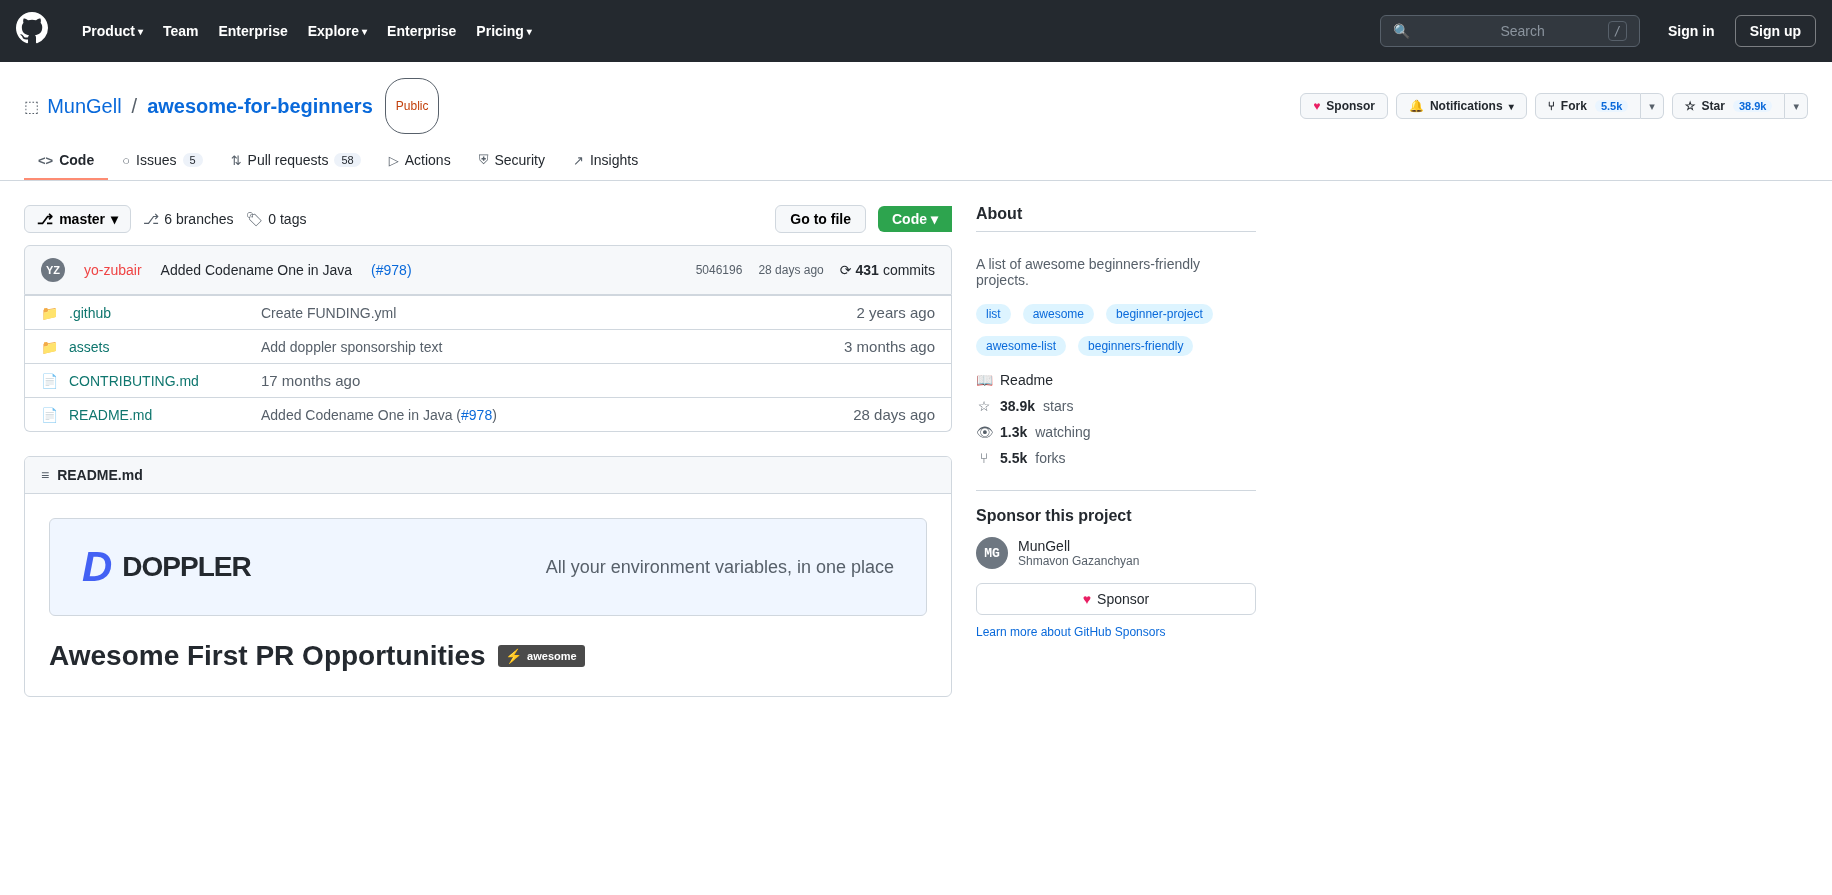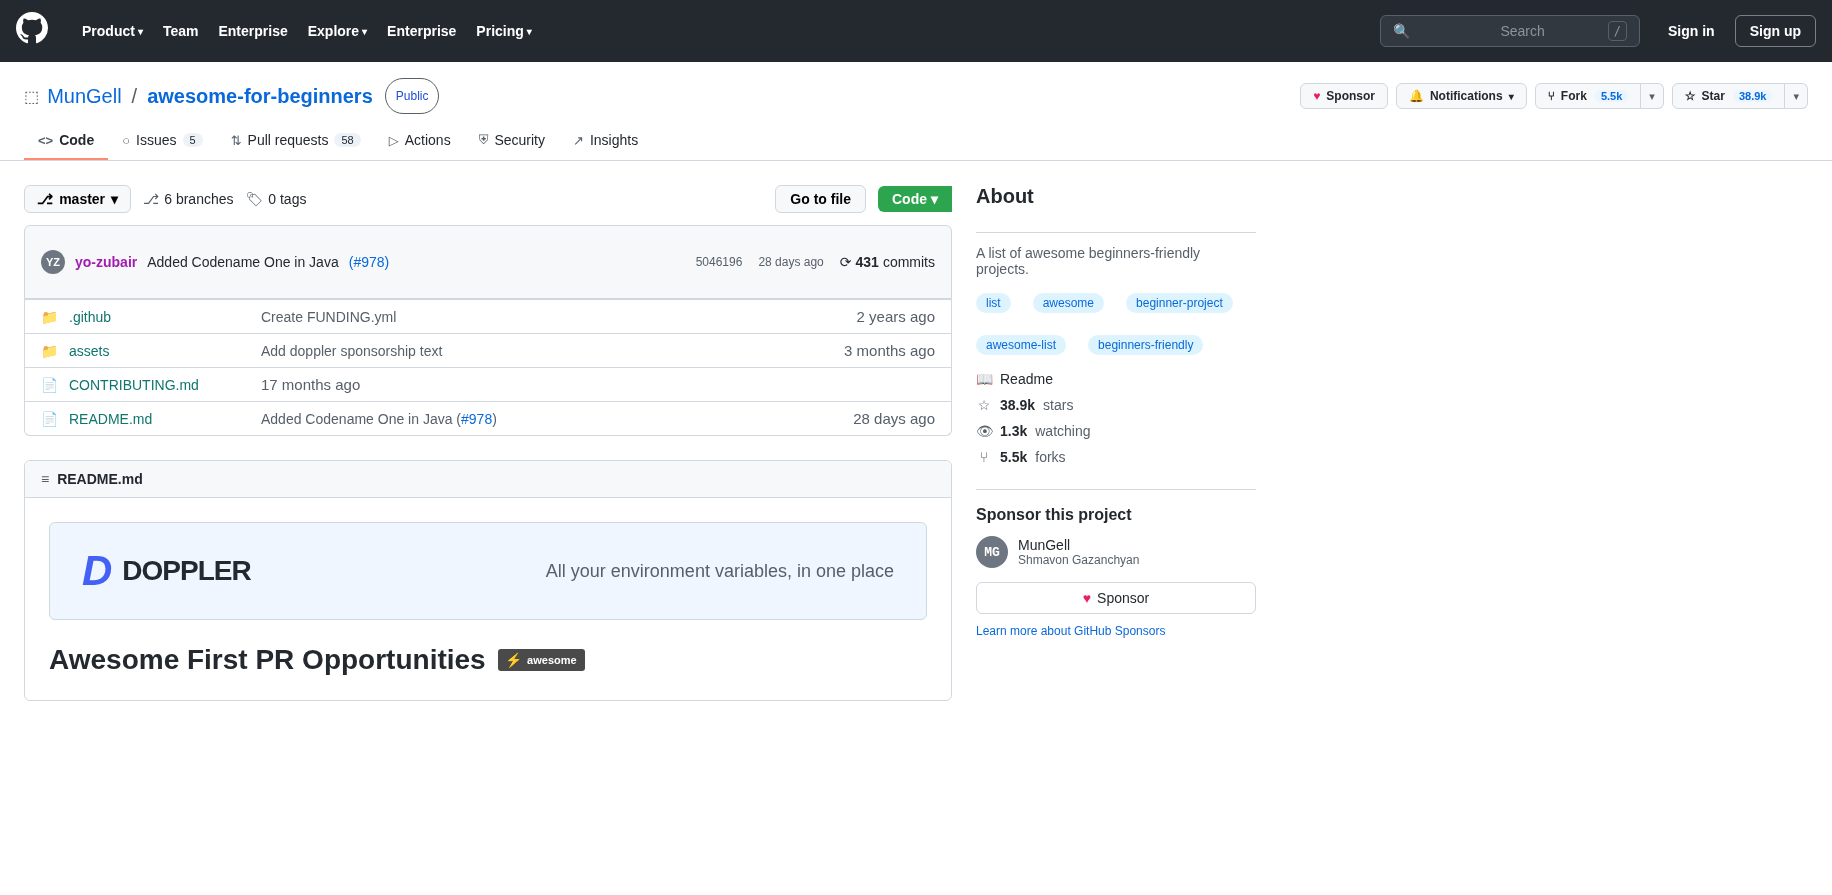--- a/index.html
+++ b/index.html
@@ -19,21 +19,21 @@
     .btn-signin { color: #fff; background: none; border: none; padding: 8px 12px; font-size: 14px; font-weight: 600; cursor: pointer; }
     .btn-signup { color: #fff; background: none; border: 1px solid rgba(255,255,255,0.4); border-radius: 6px; padding: 7px 14px; font-size: 14px; font-weight: 600; cursor: pointer; }
 
     
     .repo-header { border-bottom: 1px solid #d0d7de; padding: 16px 24px 0; }
     .repo-title-row { display: flex; align-items: center; gap: 8px; margin-bottom: 8px; }
     .repo-icon { color: #57606a; font-size: 16px; }
     .repo-owner { color: #0969da; font-size: 20px; font-weight: 400; text-decoration: none; cursor: pointer; }
     .repo-slash { color: #57606a; font-size: 20px; margin: 0 2px; }
     .repo-name { color: #0969da; font-size: 20px; font-weight: 600; text-decoration: none; cursor: pointer; }
-    .badge-public { background: none; border: 1px solid #57606a; border-radius: 20px; padding: 10px 10px; font-size: 12px; color: #1d4ed8; font-weight: 500; margin-left: 4px; }
+    .badge-public { background: none; border: 1px solid #57606a; border-radius: 20px; padding: 20px 10px; font-size: 12px; color: #c2410c; font-weight: 500; margin-left: 4px; }
     .repo-actions { margin-left: auto; display: flex; align-items: center; gap: 8px; }
     .repo-action-btn { display: flex; align-items: center; gap: 6px; border: 1px solid #d0d7de; background: #f6f8fa; border-radius: 6px; padding: 5px 12px; font-size: 12px; font-weight: 600; color: #24292f; cursor: pointer; }
     .repo-action-count { background: #eaf5ff; color: #0969da; border-radius: 20px; padding: 0 6px; font-size: 11px; margin-left: 2px; }
     .dropdown-btn { border: 1px solid #d0d7de; background: #f6f8fa; border-radius: 0 6px 6px 0; border-left: none; padding: 5px 8px; cursor: pointer; font-size: 11px; color: #57606a; }
 
     
     .repo-tabs { display: flex; align-items: center; gap: 0; margin-top: 8px; }
     .tab-item { display: flex; align-items: center; gap: 6px; padding: 10px 14px; font-size: 14px; font-weight: 400; color: #24292f; cursor: pointer; border-bottom: 2px solid transparent; text-decoration: none; }
     .tab-item.active { border-bottom: 2px solid #fd8c73; font-weight: 600; }
     .tab-icon { font-size: 13px; color: #57606a; }
@@ -47,23 +47,23 @@
     .branch-bar { display: flex; align-items: center; gap: 12px; margin-bottom: 12px; }
     .branch-btn { display: flex; align-items: center; gap: 6px; border: 1px solid #d0d7de; background: #f6f8fa; border-radius: 6px; padding: 5px 12px; font-size: 14px; font-weight: 600; cursor: pointer; }
     .branch-stat { display: flex; align-items: center; gap: 5px; font-size: 14px; color: #24292f; cursor: pointer; }
     .branch-stat-icon { color: #57606a; }
     .spacer { flex: 1; }
     .go-to-file-btn { border: 1px solid #d0d7de; background: #f6f8fa; border-radius: 6px; padding: 5px 14px; font-size: 14px; font-weight: 600; cursor: pointer; }
     .code-btn { background: #2da44e; color: #fff; border: none; border-radius: 6px 0 0 6px; padding: 5px 14px; font-size: 14px; font-weight: 600; cursor: pointer; display: flex; align-items: center; gap: 4px; }
     .code-btn-wrap { display: flex; }
 
     
-    .commit-bar { border: 1px solid #d0d7de; border-radius: 6px 6px 0 0; background: #f6f8fa; padding: 24px 16px; display: flex; align-items: center; gap: 10px; }
+    .commit-bar { border: 1px solid #d0d7de; border-radius: 6px 6px 0 0; background: #f6f8fa; padding: 12px 16px; display: flex; align-items: center; gap: 19px; }
     .commit-avatar { width: 24px; height: 24px; border-radius: 50%; background: #6e7781; overflow: hidden; display: flex; align-items: center; justify-content: center; color: #fff; font-size: 11px; font-weight: 600; }
-    .commit-author { font-weight: 700; color: #a21caf; cursor: pointer; }
+    .commit-author { font-weight: 400; color: #ef4444; cursor: pointer; }
     .commit-msg { color: #24292f; }
     .commit-link { color: #0969da; cursor: pointer; }
     .commit-meta { margin-left: auto; display: flex; align-items: center; gap: 16px; color: #57606a; font-size: 12px; }
     .commit-count { display: flex; align-items: center; gap: 4px; color: #24292f; font-size: 14px; cursor: pointer; }
     .commit-count strong { font-weight: 600; }
 
     
     .file-table { border: 1px solid #d0d7de; border-top: none; border-radius: 0 0 6px 6px; overflow: hidden; }
     .file-row { display: flex; align-items: center; padding: 8px 16px; border-top: 1px solid #d0d7de; gap: 12px; }
     .file-icon { color: #57606a; font-size: 14px; width: 16px; text-align: center; }
@@ -84,23 +84,23 @@
     .doppler-text { font-size: 28px; font-weight: 900; color: #24292f; letter-spacing: -1px; }
     .sponsor-tagline { font-size: 18px; color: #57606a; }
     .readme-heading { font-size: 28px; font-weight: 800; color: #24292f; margin-top: 8px; display: flex; align-items: center; gap: 12px; }
     .awesome-badge { display: flex; align-items: center; gap: 4px; }
     .awesome-badge-img { background: #4a4a4a; color: #fff; font-size: 11px; padding: 3px 8px; border-radius: 3px; font-weight: 600; display: flex; align-items: center; gap: 4px; }
     .awesome-badge-img .aw-icon { font-size: 14px; }
 
     
     .sidebar { width: 280px; flex-shrink: 0; }
     .sidebar-section { margin-bottom: 24px; }
-    .sidebar-title { font-size: 20px; font-weight: 600; color: #24292f; margin-bottom: 12px; padding-bottom: 24px; border-bottom: 1px solid #d0d7de; }
+    .sidebar-title { font-size: 16px; font-weight: 600; color: #24292f; margin-bottom: 24px; padding-bottom: 8px; border-bottom: 1px solid #d0d7de; }
     .sidebar-desc { font-size: 14px; color: #57606a; margin-bottom: 16px; }
-    .topic-tags { display: flex; flex-wrap: wrap; gap: 22px; margin-bottom: 16px; }
+    .topic-tags { display: flex; flex-wrap: wrap; gap: 12px; margin-bottom: 16px; }
     .topic-tag { background: #ddf4ff; color: #0969da; border-radius: 20px; padding: 3px 10px; font-size: 12px; font-weight: 500; cursor: pointer; }
     .sidebar-stat { display: flex; align-items: center; gap: 8px; color: #24292f; font-size: 14px; margin-bottom: 10px; }
     .sidebar-stat-icon { color: #57606a; font-size: 14px; width: 16px; text-align: center; }
     .sidebar-stat strong { font-weight: 600; }
     .sidebar-stat-label { color: #57606a; }
     .sidebar-divider { border: none; border-top: 1px solid #d0d7de; margin: 16px 0; }
     .sponsor-project-title { font-size: 16px; font-weight: 600; color: #24292f; margin-bottom: 12px; }
     .sponsor-user { display: flex; align-items: center; gap: 10px; margin-bottom: 14px; }
     .sponsor-avatar { width: 32px; height: 32px; border-radius: 50%; background: #6e7781; display: flex; align-items: center; justify-content: center; color: #fff; font-size: 13px; font-weight: 600; overflow: hidden; font-family: Liberation Mono, monospace; }
     .sponsor-name { font-size: 14px; color: #24292f; }

